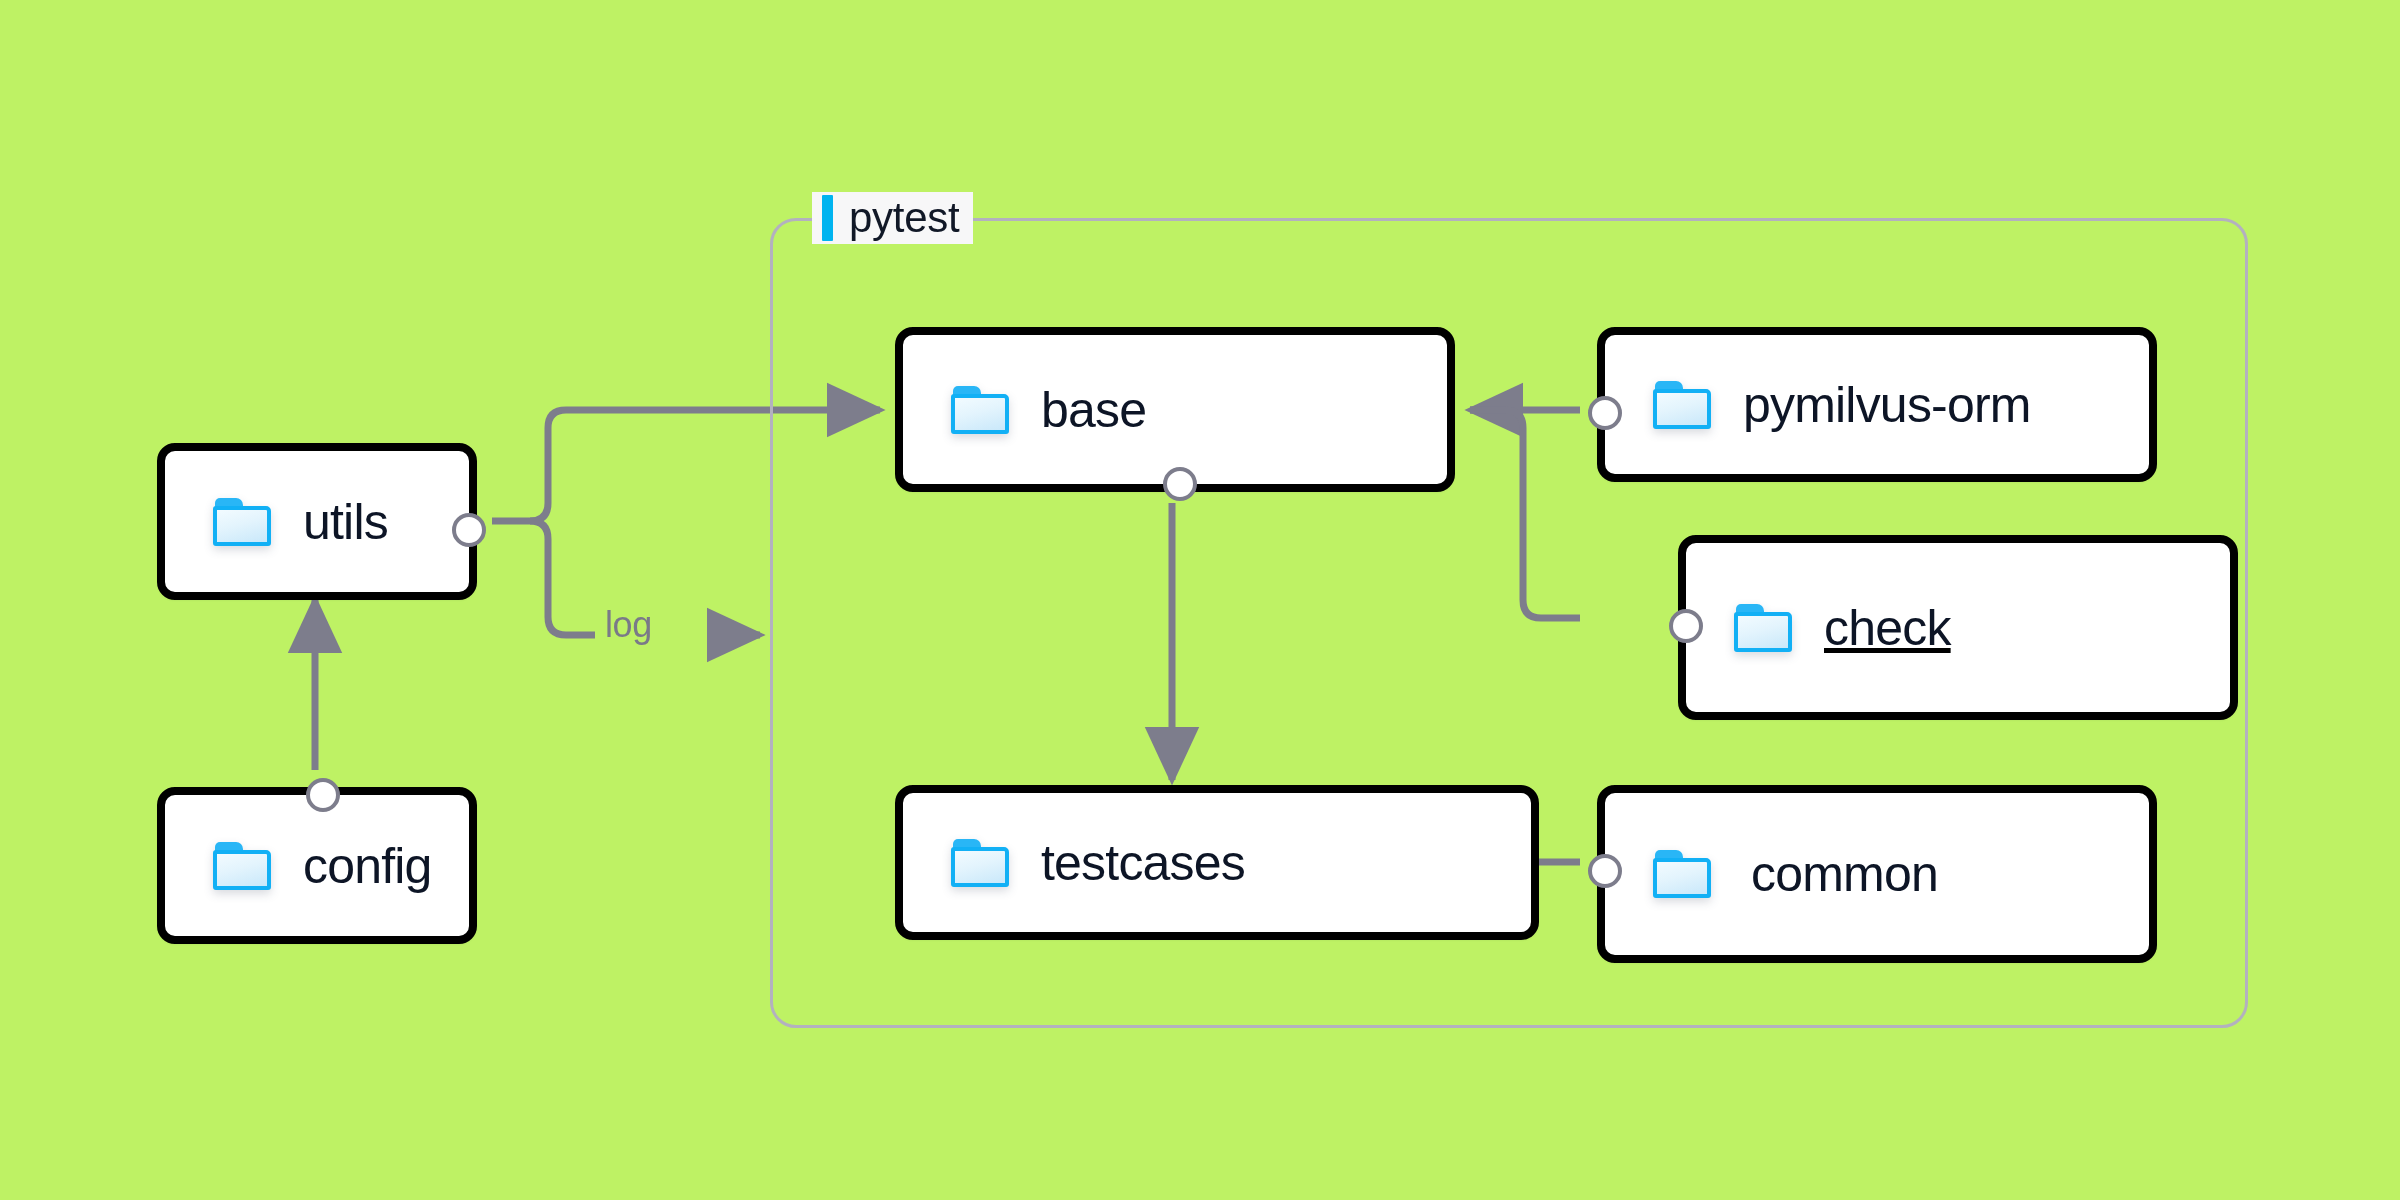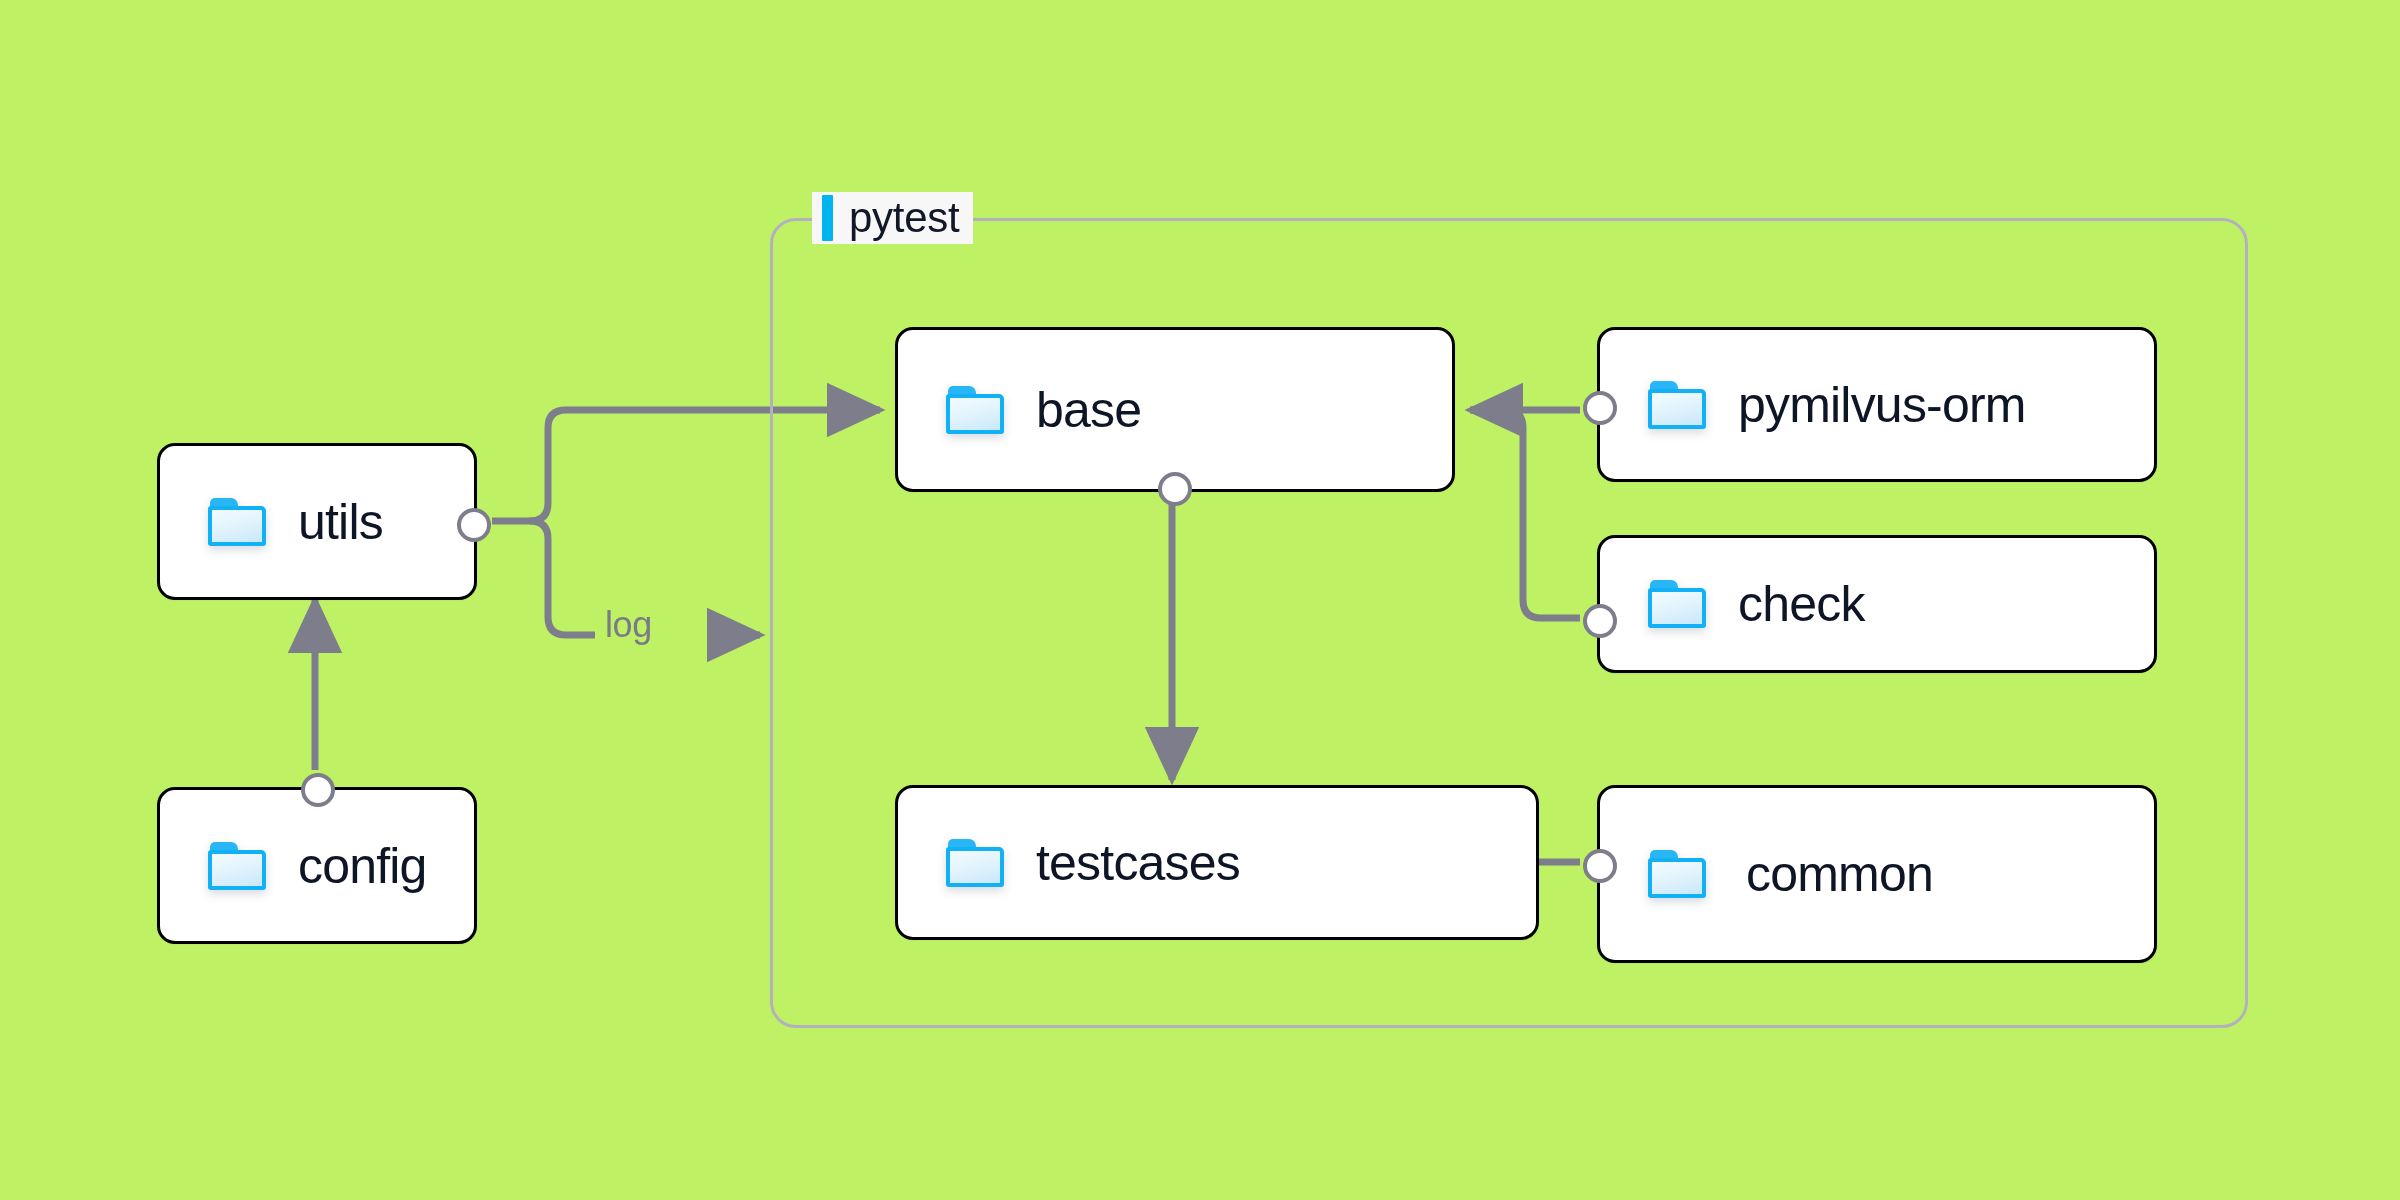--- a/index.html
+++ b/index.html
@@ -60,21 +60,21 @@
     color: #111827;
     letter-spacing: -0.3px;
     white-space: nowrap;
   }
 
   
   .node {
     position: absolute;
     box-sizing: border-box;
     background: #ffffff;
-    border: 3px solid #000000;
+    border: 8px solid #000000;
     border-radius: 18px;
     display: flex;
     align-items: center;
     padding-left: 48px;
     gap: 32px;
     box-shadow: 0 1px 2px rgba(16,24,40,0.04);
   }
   .node .label {
     font-size: 50px;
     color: #0d1526;
@@ -206,21 +206,21 @@
 
   <div class="node" style="left:1597px; top:327px; width:560px; height:155px;">
     <span class="folder">
       <span class="tab"></span>
         <span class="body"></span>
     </span>
     <span class="label">pymilvus-orm</span>
     <span class="port" style="left:-17px; top:61px;"></span>
   </div>
 
-  <div class="node" style="left:1597px; top:535px; width:560px; height:138px;">
+  <div class="node" style="left:1678px; top:535px; width:560px; height:185px;text-decoration:underline;">
     <span class="folder">
       <span class="tab"></span>
         <span class="body"></span>
     </span>
     <span class="label">check</span>
     <span class="port" style="left:-17px; top:66px;"></span>
   </div>
 
   <div class="node" style="left:1597px; top:785px; width:560px; height:178px;gap:40px;">
     <span class="folder">

